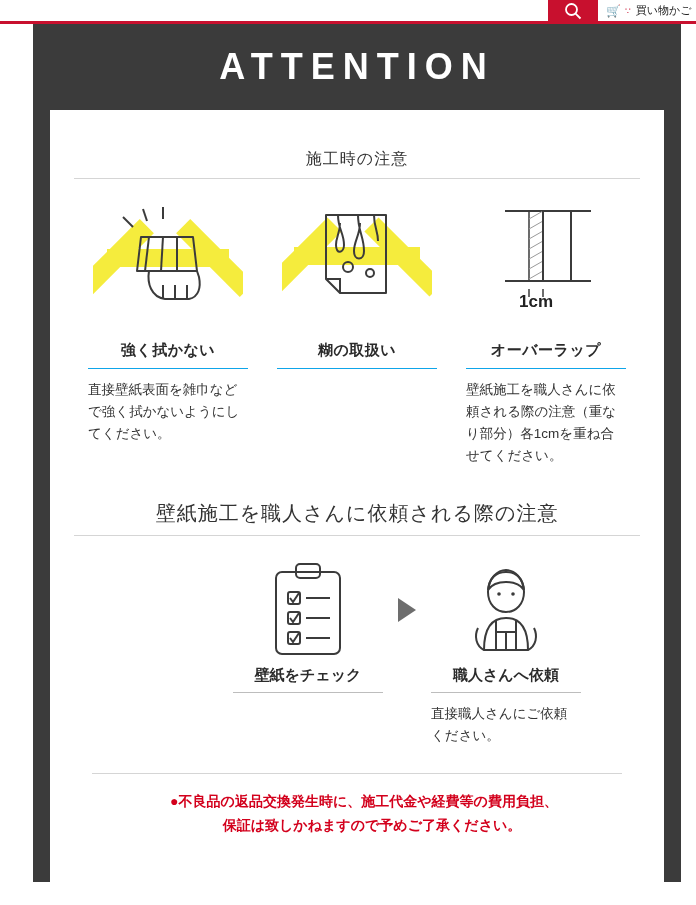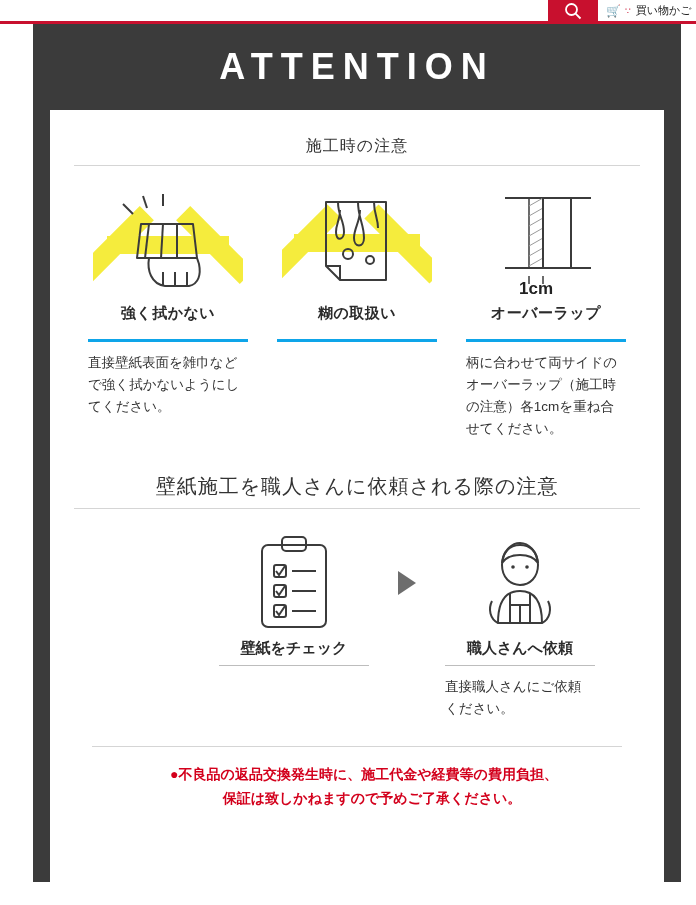--- a/index.html
+++ b/index.html
@@ -96,20 +96,21 @@
   .card-inner { padding: 26px 24px 0 24px; }
 
   .section-head {
     text-align: center;
     font-size: 16px;
     color: #333;
     padding-bottom: 8px;
     border-bottom: 1px solid #d5d5d5;
     margin-bottom: 18px;
     letter-spacing: 1px;
+    margin-top: 13px;
   }
   .section-head.wide { font-size: 20px; }
 
   
   .cols {
     display: flex;
     justify-content: space-between;
     padding: 0 14px;
   }
   .col { width: 160px; }
@@ -118,38 +119,39 @@
     display: flex;
     align-items: flex-start;
     justify-content: center;
     position: relative;
   }
   .col-title {
     text-align: center;
     font-size: 15px;
     font-weight: bold;
     color: #2b2b2b;
-    padding-bottom: 16px;
-    border-bottom: 3px solid #0ea5e9;
+    padding-bottom: 8px;
+    border-bottom: 1px solid #0ea5e9;
     margin-bottom: 10px;
     letter-spacing: .5px;
+    margin-top: 24px;
   }
   .col-body {
     font-size: 13.5px;
     line-height: 1.62;
     color: #333;
     text-align: left;
   }
 
   
   .sec2 { margin-top: 34px; }
   .cols2 {
     display: flex;
     justify-content: center;
-    gap: 18px;
+    gap: 4px;
     padding-left: 100px;
   }
   .col2 { width: 150px; }
   .icon-box2 {
     height: 112px;
     display:flex; align-items:center; justify-content:center;
   }
   .arrow-cell {
     width: 40px;
     display: flex;
@@ -285,21 +287,21 @@
                 <line x1="58" y1="72" x2="72" y2="64"></line>
                 <line x1="58" y1="82" x2="72" y2="74"></line>
               </g>
               <rect x="72" y="14" width="28" height="70" fill="#ffffff" stroke="#3b3b3b" stroke-width="2"></rect>
               <line x1="58" y1="92" x2="58" y2="100" stroke="#3b3b3b" stroke-width="1.5"></line>
               <line x1="72" y1="92" x2="72" y2="100" stroke="#3b3b3b" stroke-width="1.5"></line>
               <text x="65" y="110" text-anchor="middle" font-family="Liberation Sans, sans-serif" font-size="17" font-weight="bold" fill="#222">1cm</text>
             </svg>
           </div>
           <div class="col-title">オーバーラップ</div>
-          <div class="col-body">柄に合わせて両サイドのオーバーラップ（施工時の注意）各1cmを重ね合せてください。</div>
+          <div class="col-body">壁紙施工を職人さんに依頼される際の注意（重なり部分）各1cmを重ね合せてください。</div>
         </div>
 
       </div>
 
       <div class="sec2">
         <div class="section-head wide">壁紙施工を職人さんに依頼される際の注意</div>
 
         <div class="cols2">
 
           <div class="col2">

